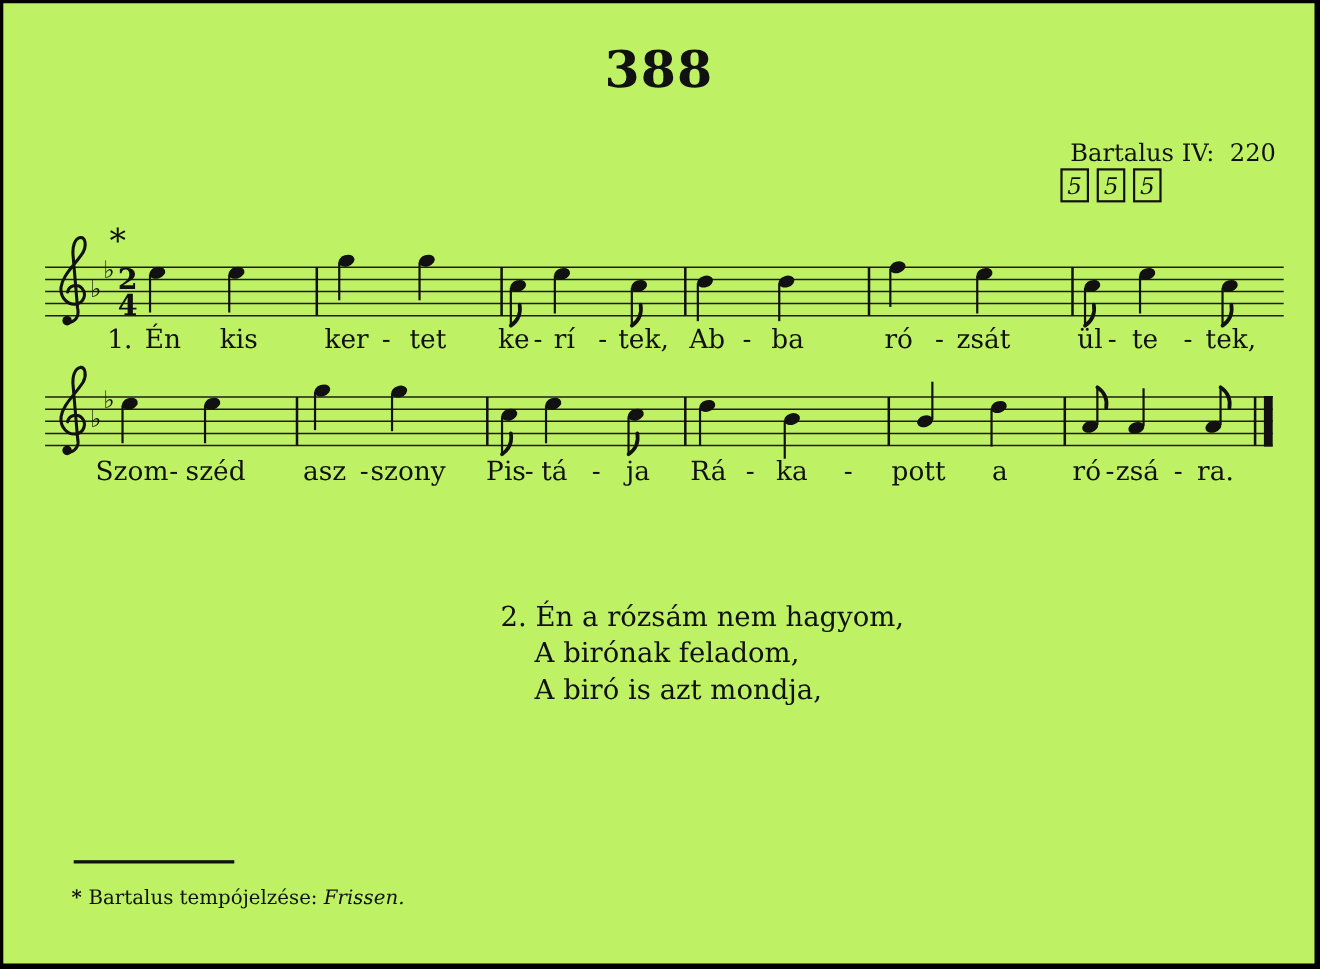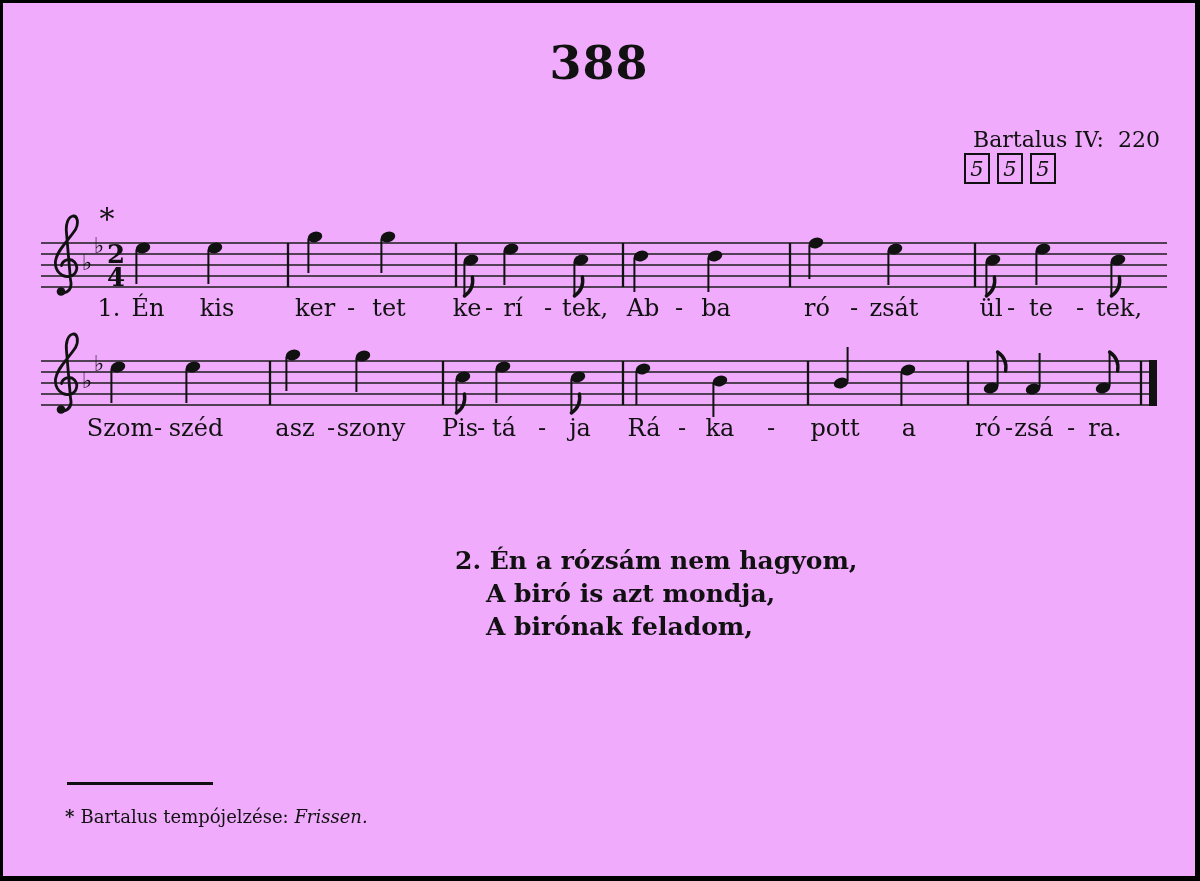--- a/index.html
+++ b/index.html
@@ -1,18 +1,18 @@
 <!DOCTYPE html>
 <html><head>
 <meta charset="utf-8">
 <style>
   html,body{margin:0;padding:0;background:#777;}
   .page{
     position:relative; width:1200px; height:881px;
-    background:#f0abfc; box-sizing:border-box;
+    background:#bef264; box-sizing:border-box;
     border-style:solid; border-color:#000;
     border-width:3px 5px 5px 3px;
     font-family:"DejaVu Serif", serif; color:#111;
     overflow:hidden;
     padding-left:16px;
   }
   .page-number{
     position:absolute; top:33px; left:0; right:0;
     text-align:center; font-size:46px; font-weight:bold; letter-spacing:1px;
   }
@@ -30,21 +30,21 @@
     font-size:21px; font-style:italic; font-family:"DejaVu Serif",serif;
   }
   svg.notation{ position:absolute; top:0; left:0; }
   svg text{ font-family:"DejaVu Serif", serif; fill:#111; }
   svg text.lyr{ font-size:24px; }
   svg text.tsig{ font-size:26px; font-weight:bold; }
   svg text.ast{ font-size:30px; }
   svg text.mus{ font-family:"DejaVu Sans", sans-serif; font-size:22px; font-weight:bold; }
   .verse{
     position:absolute; top:541px; left:452px;
-    font-size:25px; line-height:33px;font-weight:bold;
+    font-size:25px; line-height:33px;
   }
   .verse .vline{ margin-left:31px; }
   .verse .vline.first{ margin-left:0; }
   .source-note{
     position:absolute; top:745px; left:62px; font-size:22px;
   }
   .footnote-rule{
     position:absolute; top:779px; left:64px; width:146px; height:3px; background:#111;
   }
   .tempo-footnote{
@@ -207,22 +207,22 @@
       <text x="906" y="433" class="lyr" text-anchor="middle">a</text>
       <text x="985" y="433" class="lyr" text-anchor="middle">ró</text>
       <text x="1006" y="433" class="lyr" text-anchor="middle">-</text>
       <text x="1031" y="433" class="lyr" text-anchor="middle">zsá</text>
       <text x="1068" y="433" class="lyr" text-anchor="middle">-</text>
       <text x="1102" y="433" class="lyr" text-anchor="middle">ra.</text>
     </svg>
 
   <div class="verse">
     <div class="vline first">2. Én a rózsám nem hagyom,</div>
+    <div class="vline">A birónak feladom,</div>
     <div class="vline">A biró is azt mondja,</div>
-    <div class="vline">A birónak feladom,</div>
   </div>
 
 
   <div class="footnote-rule"></div>
 
   <div class="tempo-footnote"><span class="marker">*</span><span>Bartalus tempójelzése: </span> <span class="ital">Frissen.</span></div>
 
 </div>
 
 </body></html>

